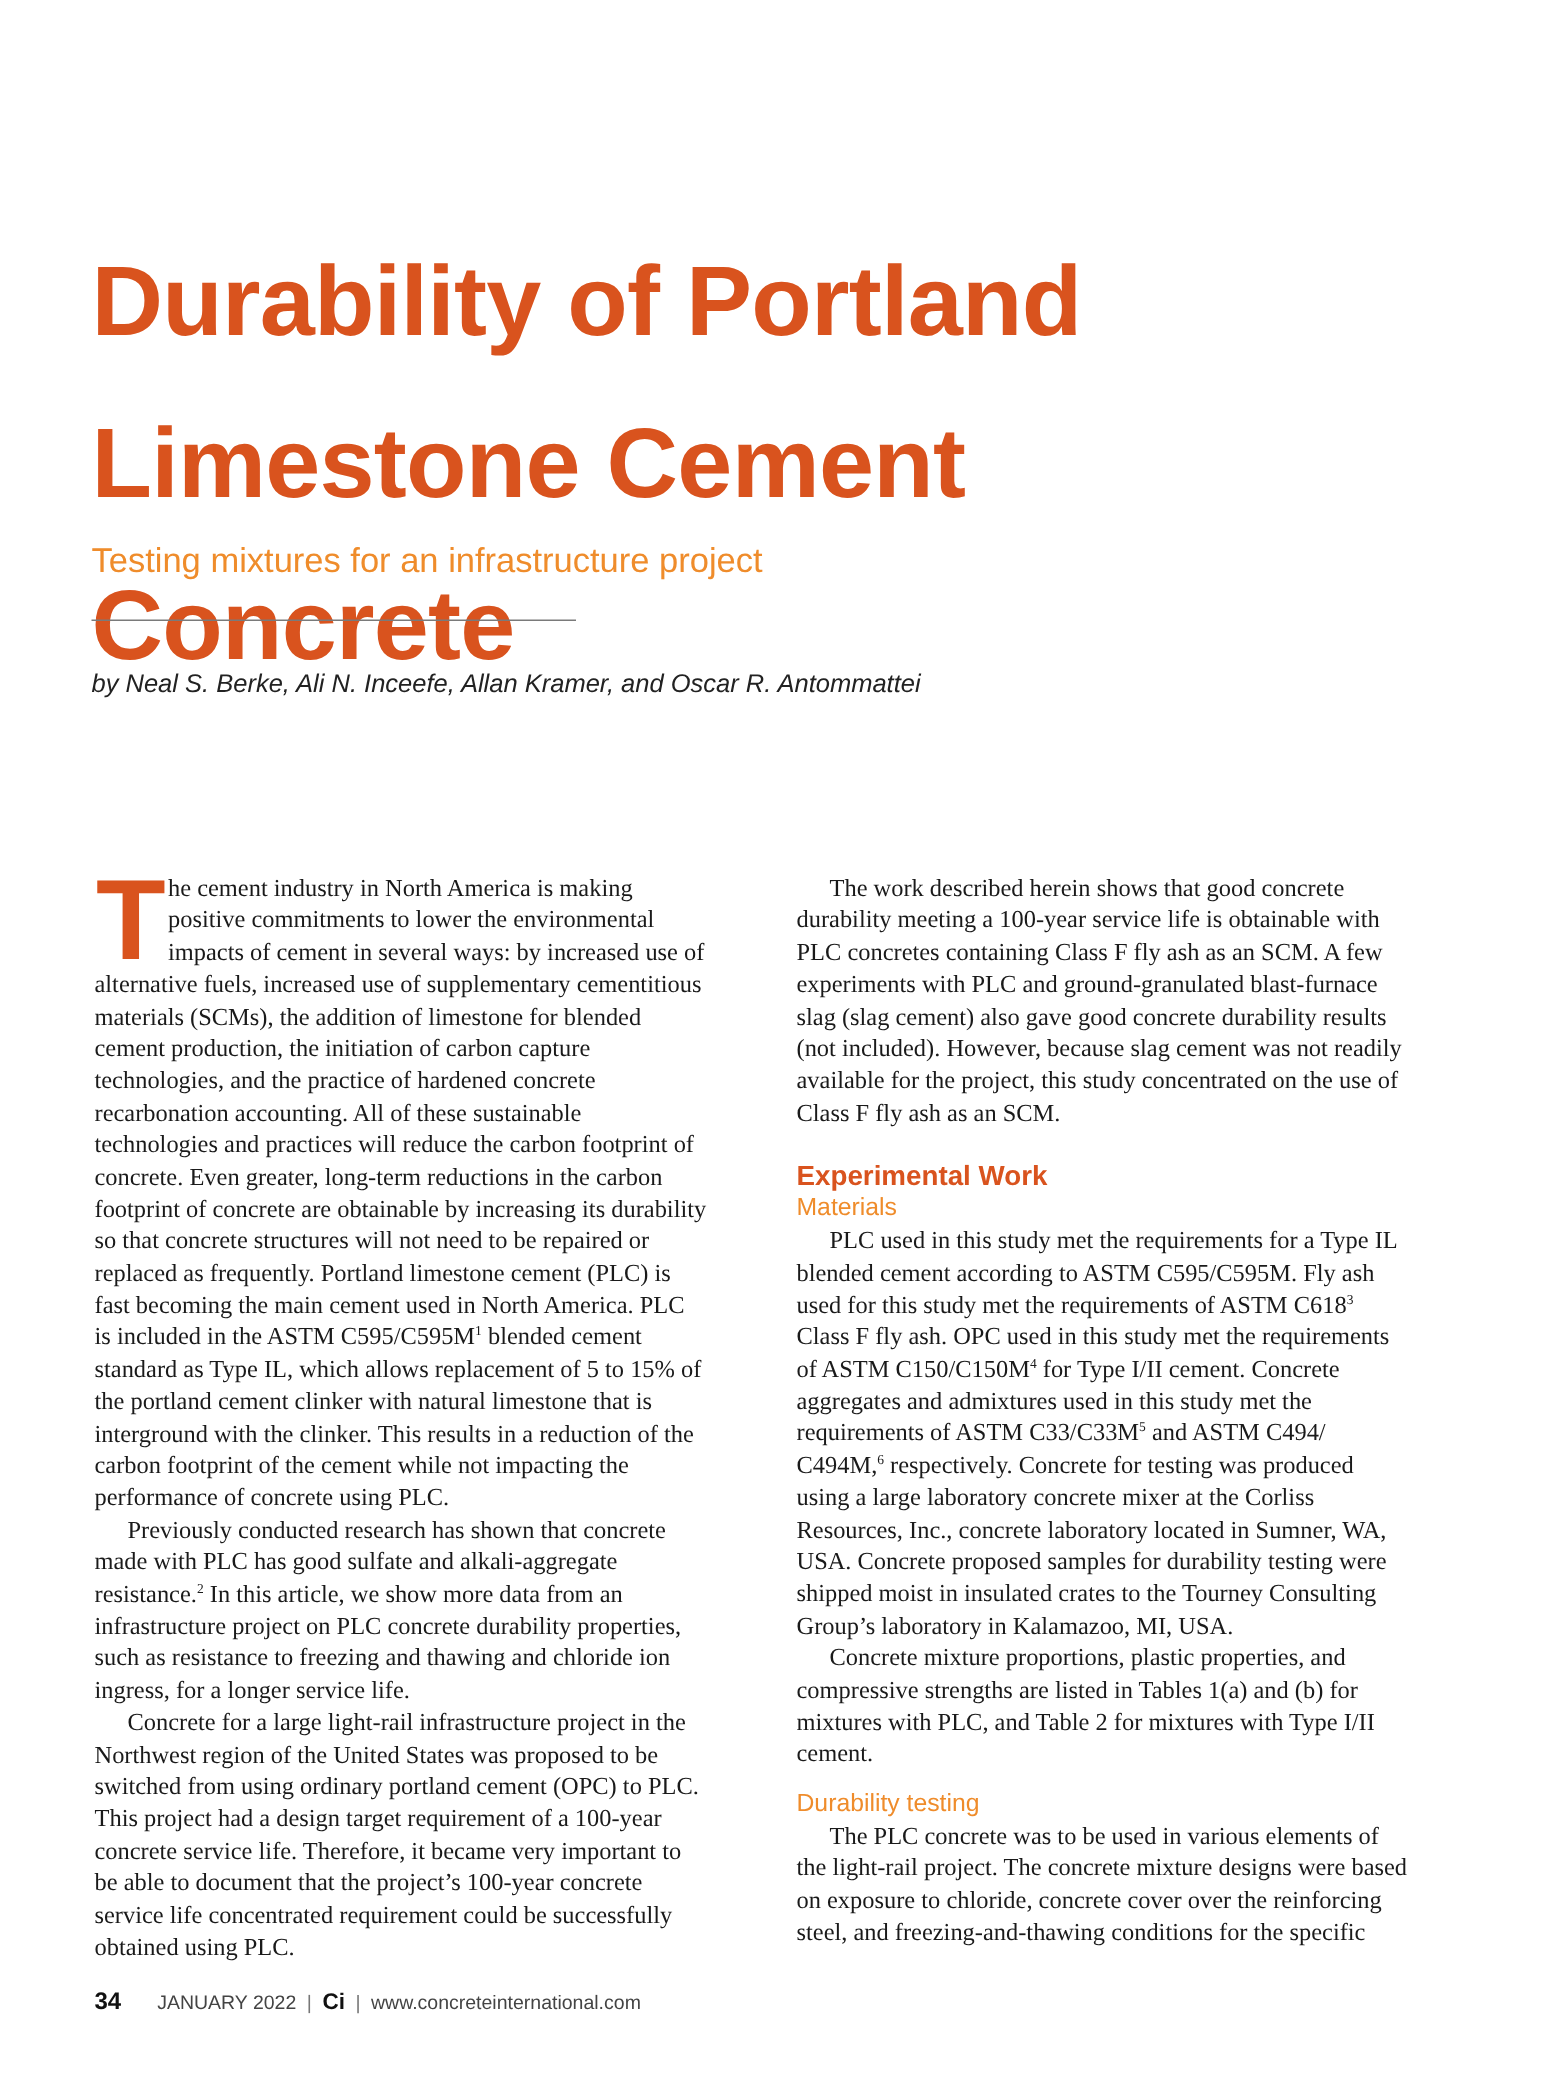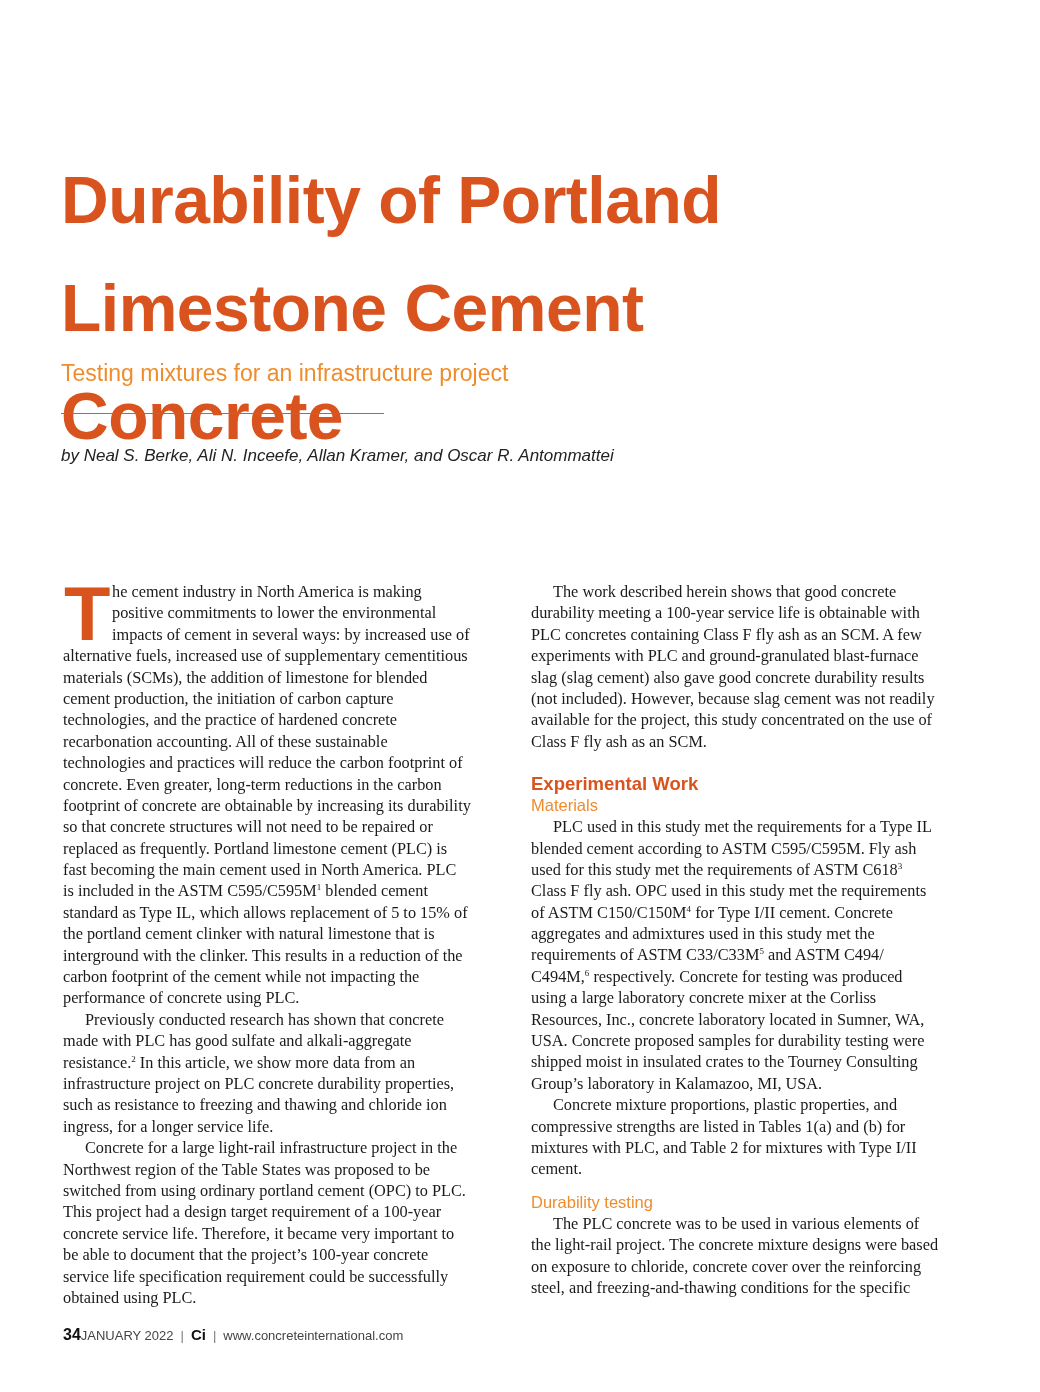--- a/index.html
+++ b/index.html
@@ -47,21 +47,21 @@
     font-family: "Liberation Sans", sans-serif; font-weight: normal; font-size: 16.5px; color: #ef8c2b;
     height: 21px; line-height: 21px; white-space: nowrap;
   }
   .gap { height: 21px; }
   .gap-sm { height: 12px; }
   .footer {
     position: absolute; left: 63px; top: 1326px;
     font-family: "Liberation Sans", sans-serif; font-size: 13px; color: #444; white-space: nowrap;
     display: flex; align-items: baseline;
   }
-  .pg { font-weight: bold; font-size: 16px; color: #111; }
+  .pg { font-weight: bold; font-size: 16px; color: #111; margin-right: 24px; }
   .sep { color: #777; margin: 0 7px; }
   .ci { font-weight: bold; font-size: 15px; color: #111; }
 </style>
 </head>
 <body>
 
 <div class="title">
   <div>Durability of Portland</div>
   <div>Limestone Cement</div>
   <div>Concrete</div>
@@ -100,26 +100,26 @@
     <div class="ln ind">Previously conducted research has shown that concrete</div>
     <div class="ln">made with PLC has good sulfate and alkali-aggregate</div>
     <div class="ln"><span>resistance.</span><sup>2</sup><span> In this article, we show more data from an</span></div>
     <div class="ln">infrastructure project on PLC concrete durability properties,</div>
     <div class="ln">such as resistance to freezing and thawing and chloride ion</div>
     <div class="ln">ingress, for a longer service life.</div>
   </div>
 
   <div>
     <div class="ln ind">Concrete for a large light-rail infrastructure project in the</div>
-    <div class="ln">Northwest region of the Table States was proposed to be</div>
+    <div class="ln">Northwest region of the United States was proposed to be</div>
     <div class="ln">switched from using ordinary portland cement (OPC) to PLC.</div>
     <div class="ln">This project had a design target requirement of a 100-year</div>
     <div class="ln">concrete service life. Therefore, it became very important to</div>
     <div class="ln">be able to document that the project’s 100-year concrete</div>
-    <div class="ln">service life specification requirement could be successfully</div>
+    <div class="ln">service life concentrated requirement could be successfully</div>
     <div class="ln">obtained using PLC.</div>
   </div>
 </div>
 
 <div class="col col-right">
   <div>
     <div class="ln ind">The work described herein shows that good concrete</div>
     <div class="ln">durability meeting a 100-year service life is obtainable with</div>
     <div class="ln">PLC concretes containing Class F fly ash as an SCM. A few</div>
     <div class="ln">experiments with PLC and ground-granulated blast-furnace</div>

